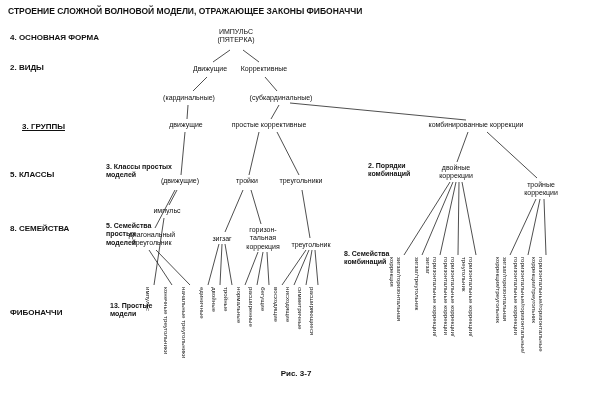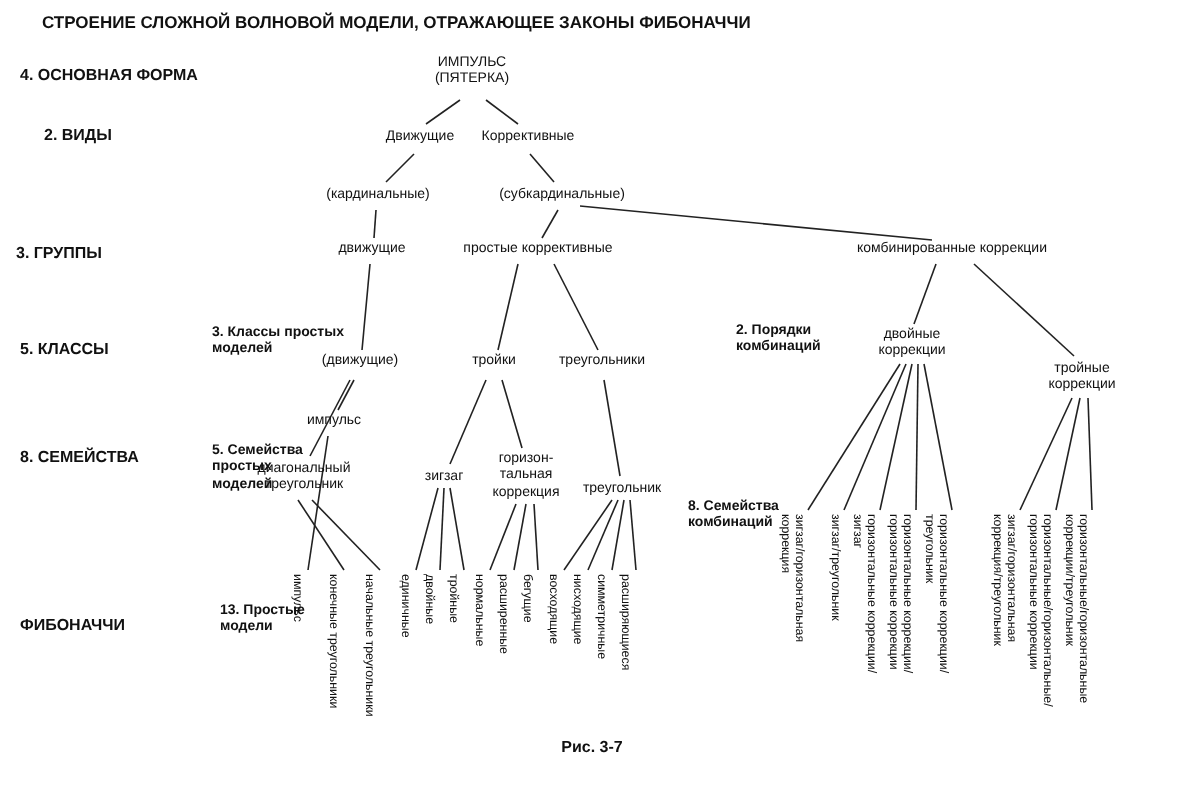--- a/index.html
+++ b/index.html
@@ -56,26 +56,26 @@
       <line x1="315" y1="250" x2="318" y2="285" stroke="#222222" stroke-width="0.8"></line>
       <line x1="450" y1="182" x2="404" y2="255" stroke="#222222" stroke-width="0.8"></line>
       <line x1="453" y1="182" x2="422" y2="255" stroke="#222222" stroke-width="0.8"></line>
       <line x1="456" y1="182" x2="440" y2="255" stroke="#222222" stroke-width="0.8"></line>
       <line x1="459" y1="182" x2="458" y2="255" stroke="#222222" stroke-width="0.8"></line>
       <line x1="462" y1="182" x2="476" y2="255" stroke="#222222" stroke-width="0.8"></line>
       <line x1="536" y1="199" x2="510" y2="255" stroke="#222222" stroke-width="0.8"></line>
       <line x1="540" y1="199" x2="528" y2="255" stroke="#222222" stroke-width="0.8"></line>
       <line x1="544" y1="199" x2="546" y2="255" stroke="#222222" stroke-width="0.8"></line>
     </svg>
-  <div class="title" style="left: 8px; top: 6px; margin-left: 13px;">СТРОЕНИЕ СЛОЖНОЙ ВОЛНОВОЙ МОДЕЛИ, ОТРАЖАЮЩЕЕ ЗАКОНЫ ФИБОНАЧЧИ</div>
+  <div class="title" style="left: 8px; top: 6px;">СТРОЕНИЕ СЛОЖНОЙ ВОЛНОВОЙ МОДЕЛИ, ОТРАЖАЮЩЕЕ ЗАКОНЫ ФИБОНАЧЧИ</div>
   <div class="caption" style="left: 296px; top: 369px;">Рис. 3-7</div>
 
 <div class="row-label" style="left: 10px; top: 33px;">4. ОСНОВНАЯ ФОРМА</div>
-    <div class="row-label" style="left: 10px; top: 63px; margin-left: 12px;">2. ВИДЫ</div>
-    <div class="row-label" style="left: 8px; top: 122px;">3. ГРУППЫ</div>
+    <div class="row-label" style="left: 10px; top: 63px;">2. ВИДЫ</div>
+    <div class="row-label" style="left: 22px; top: 122px; text-decoration: underline;">3. ГРУППЫ</div>
     <div class="row-label" style="left: 10px; top: 170px; text-align: right;">5. КЛАССЫ</div>
     <div class="row-label" style="left: 10px; top: 224px;">8. СЕМЕЙСТВА</div>
     <div class="row-label" style="left: 10px; top: 308px;">ФИБОНАЧЧИ</div>
     <div class="node center" style="left: 236px; top: 28px;">
       <div>ИМПУЛЬС</div>
       <div>(ПЯТЕРКА)</div>
     </div>
     <div class="node center" style="left: 210px; top: 65px;">
       <div>Движущие</div>
     </div>

